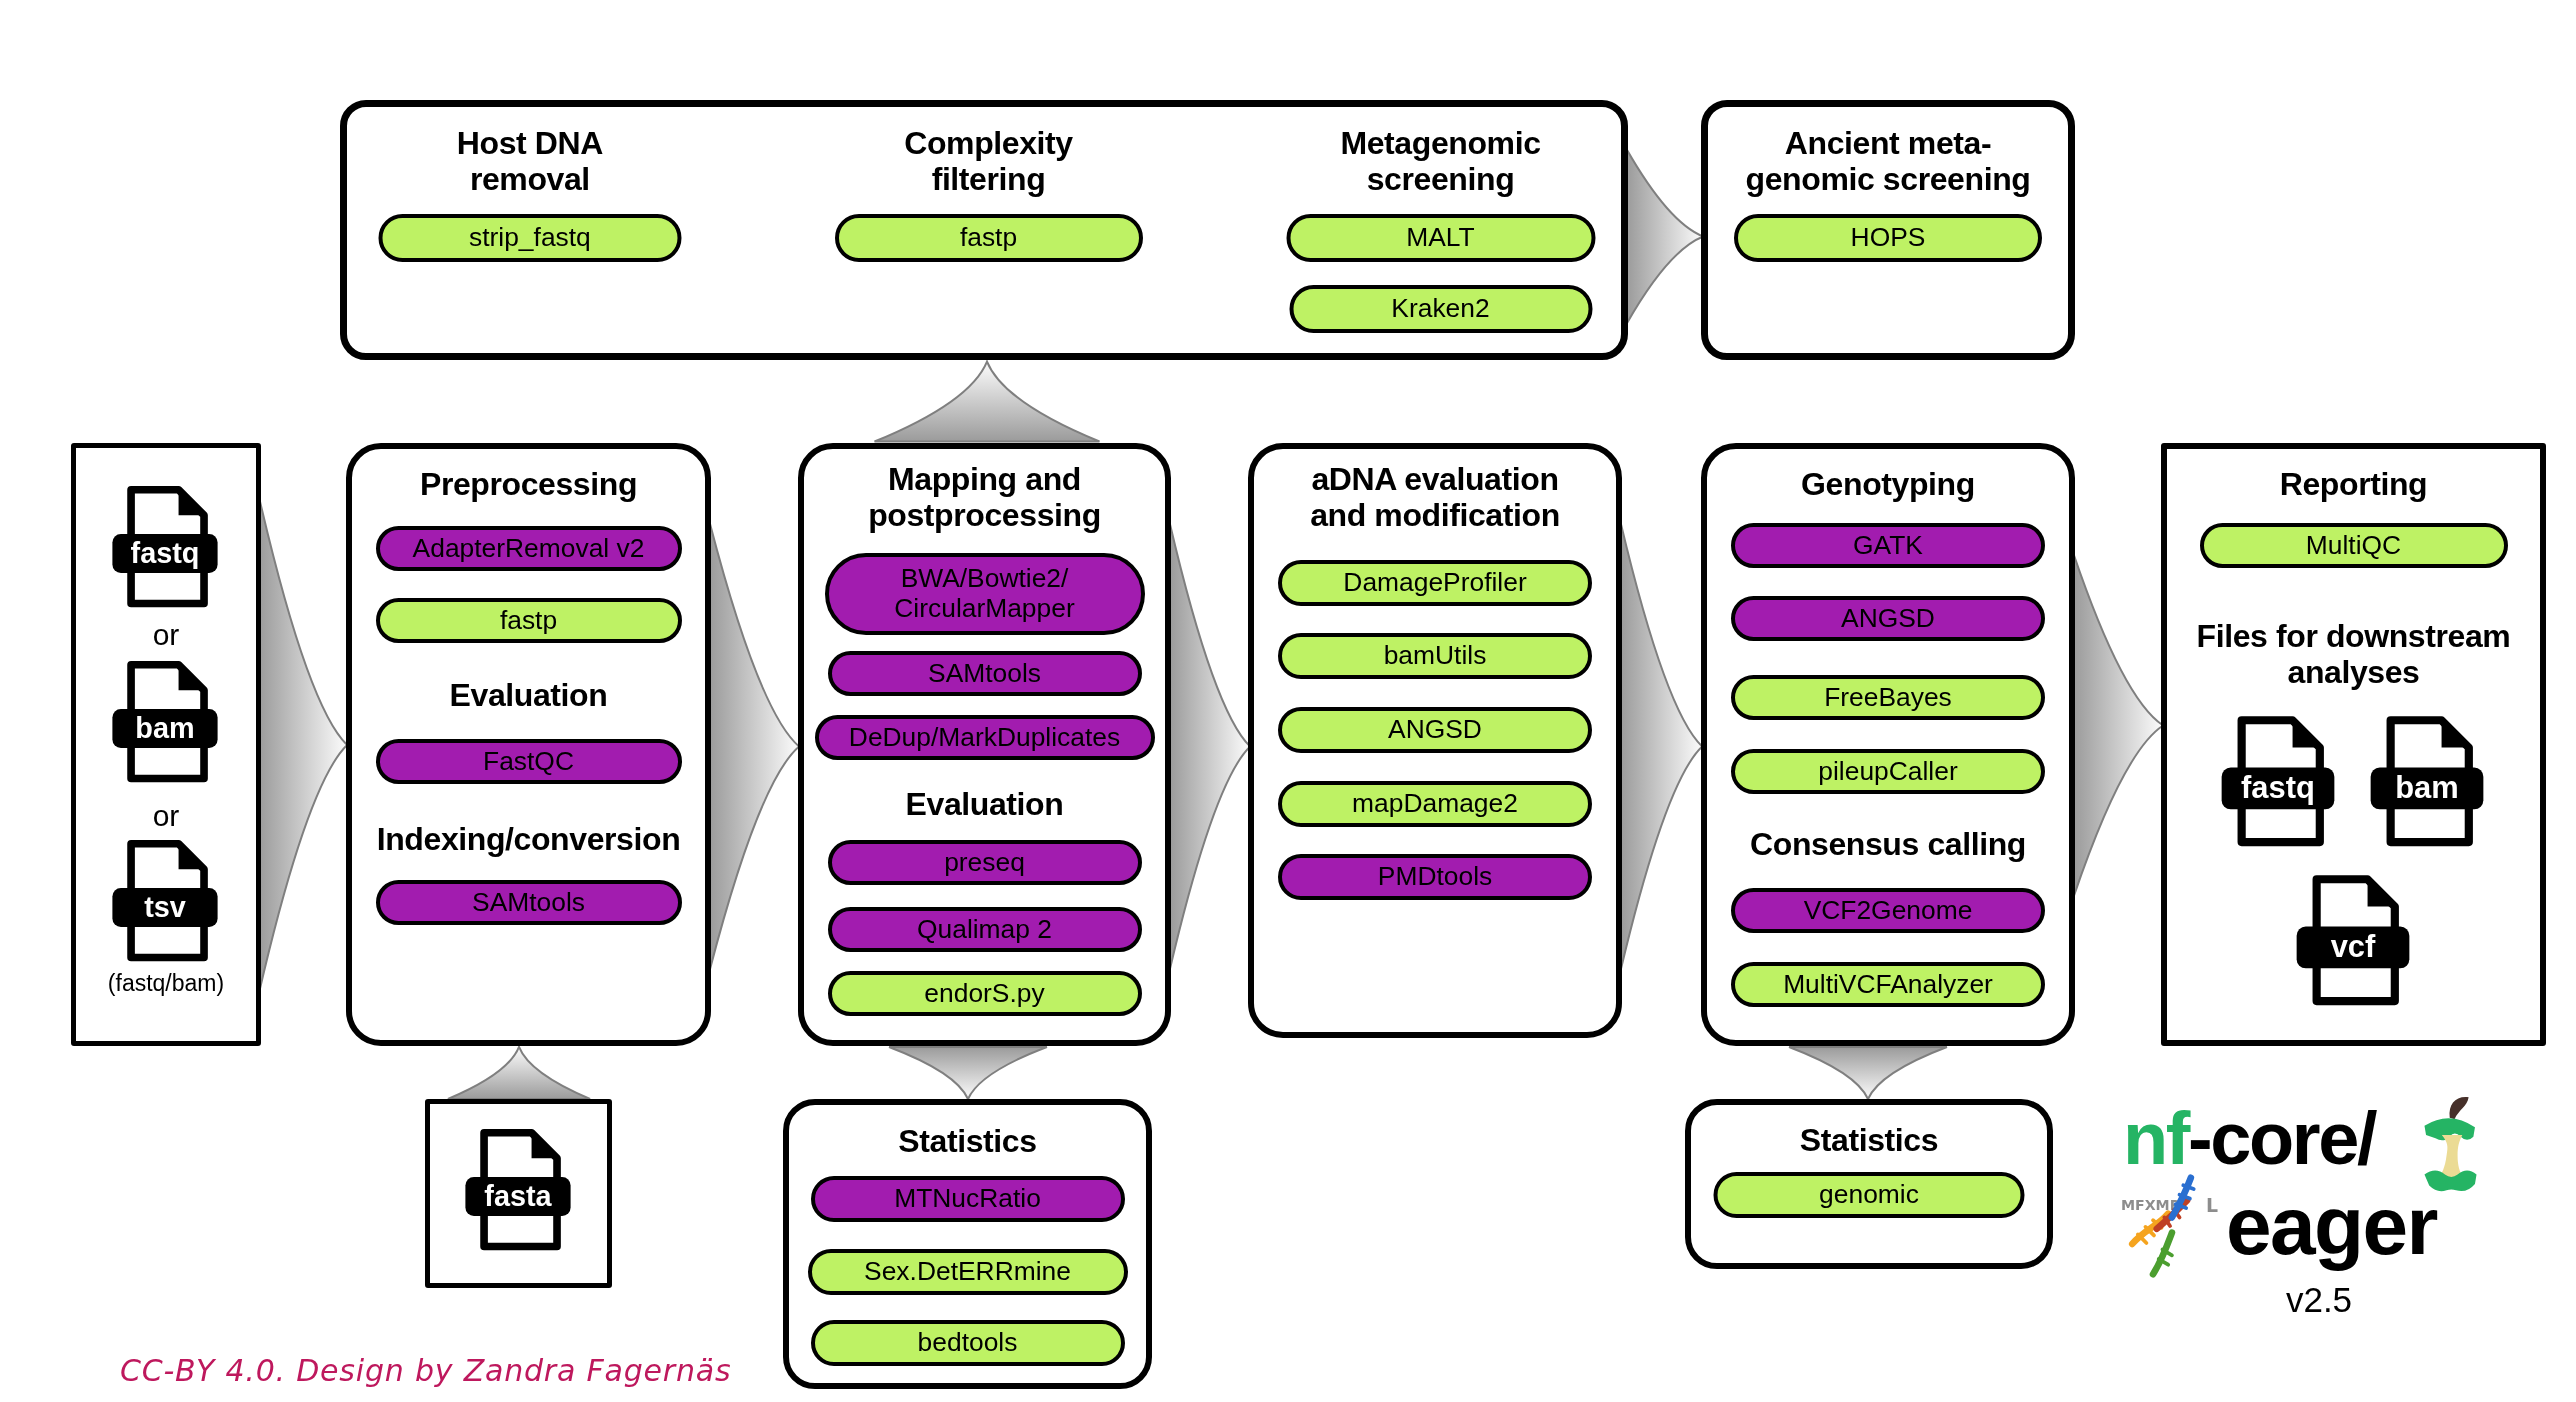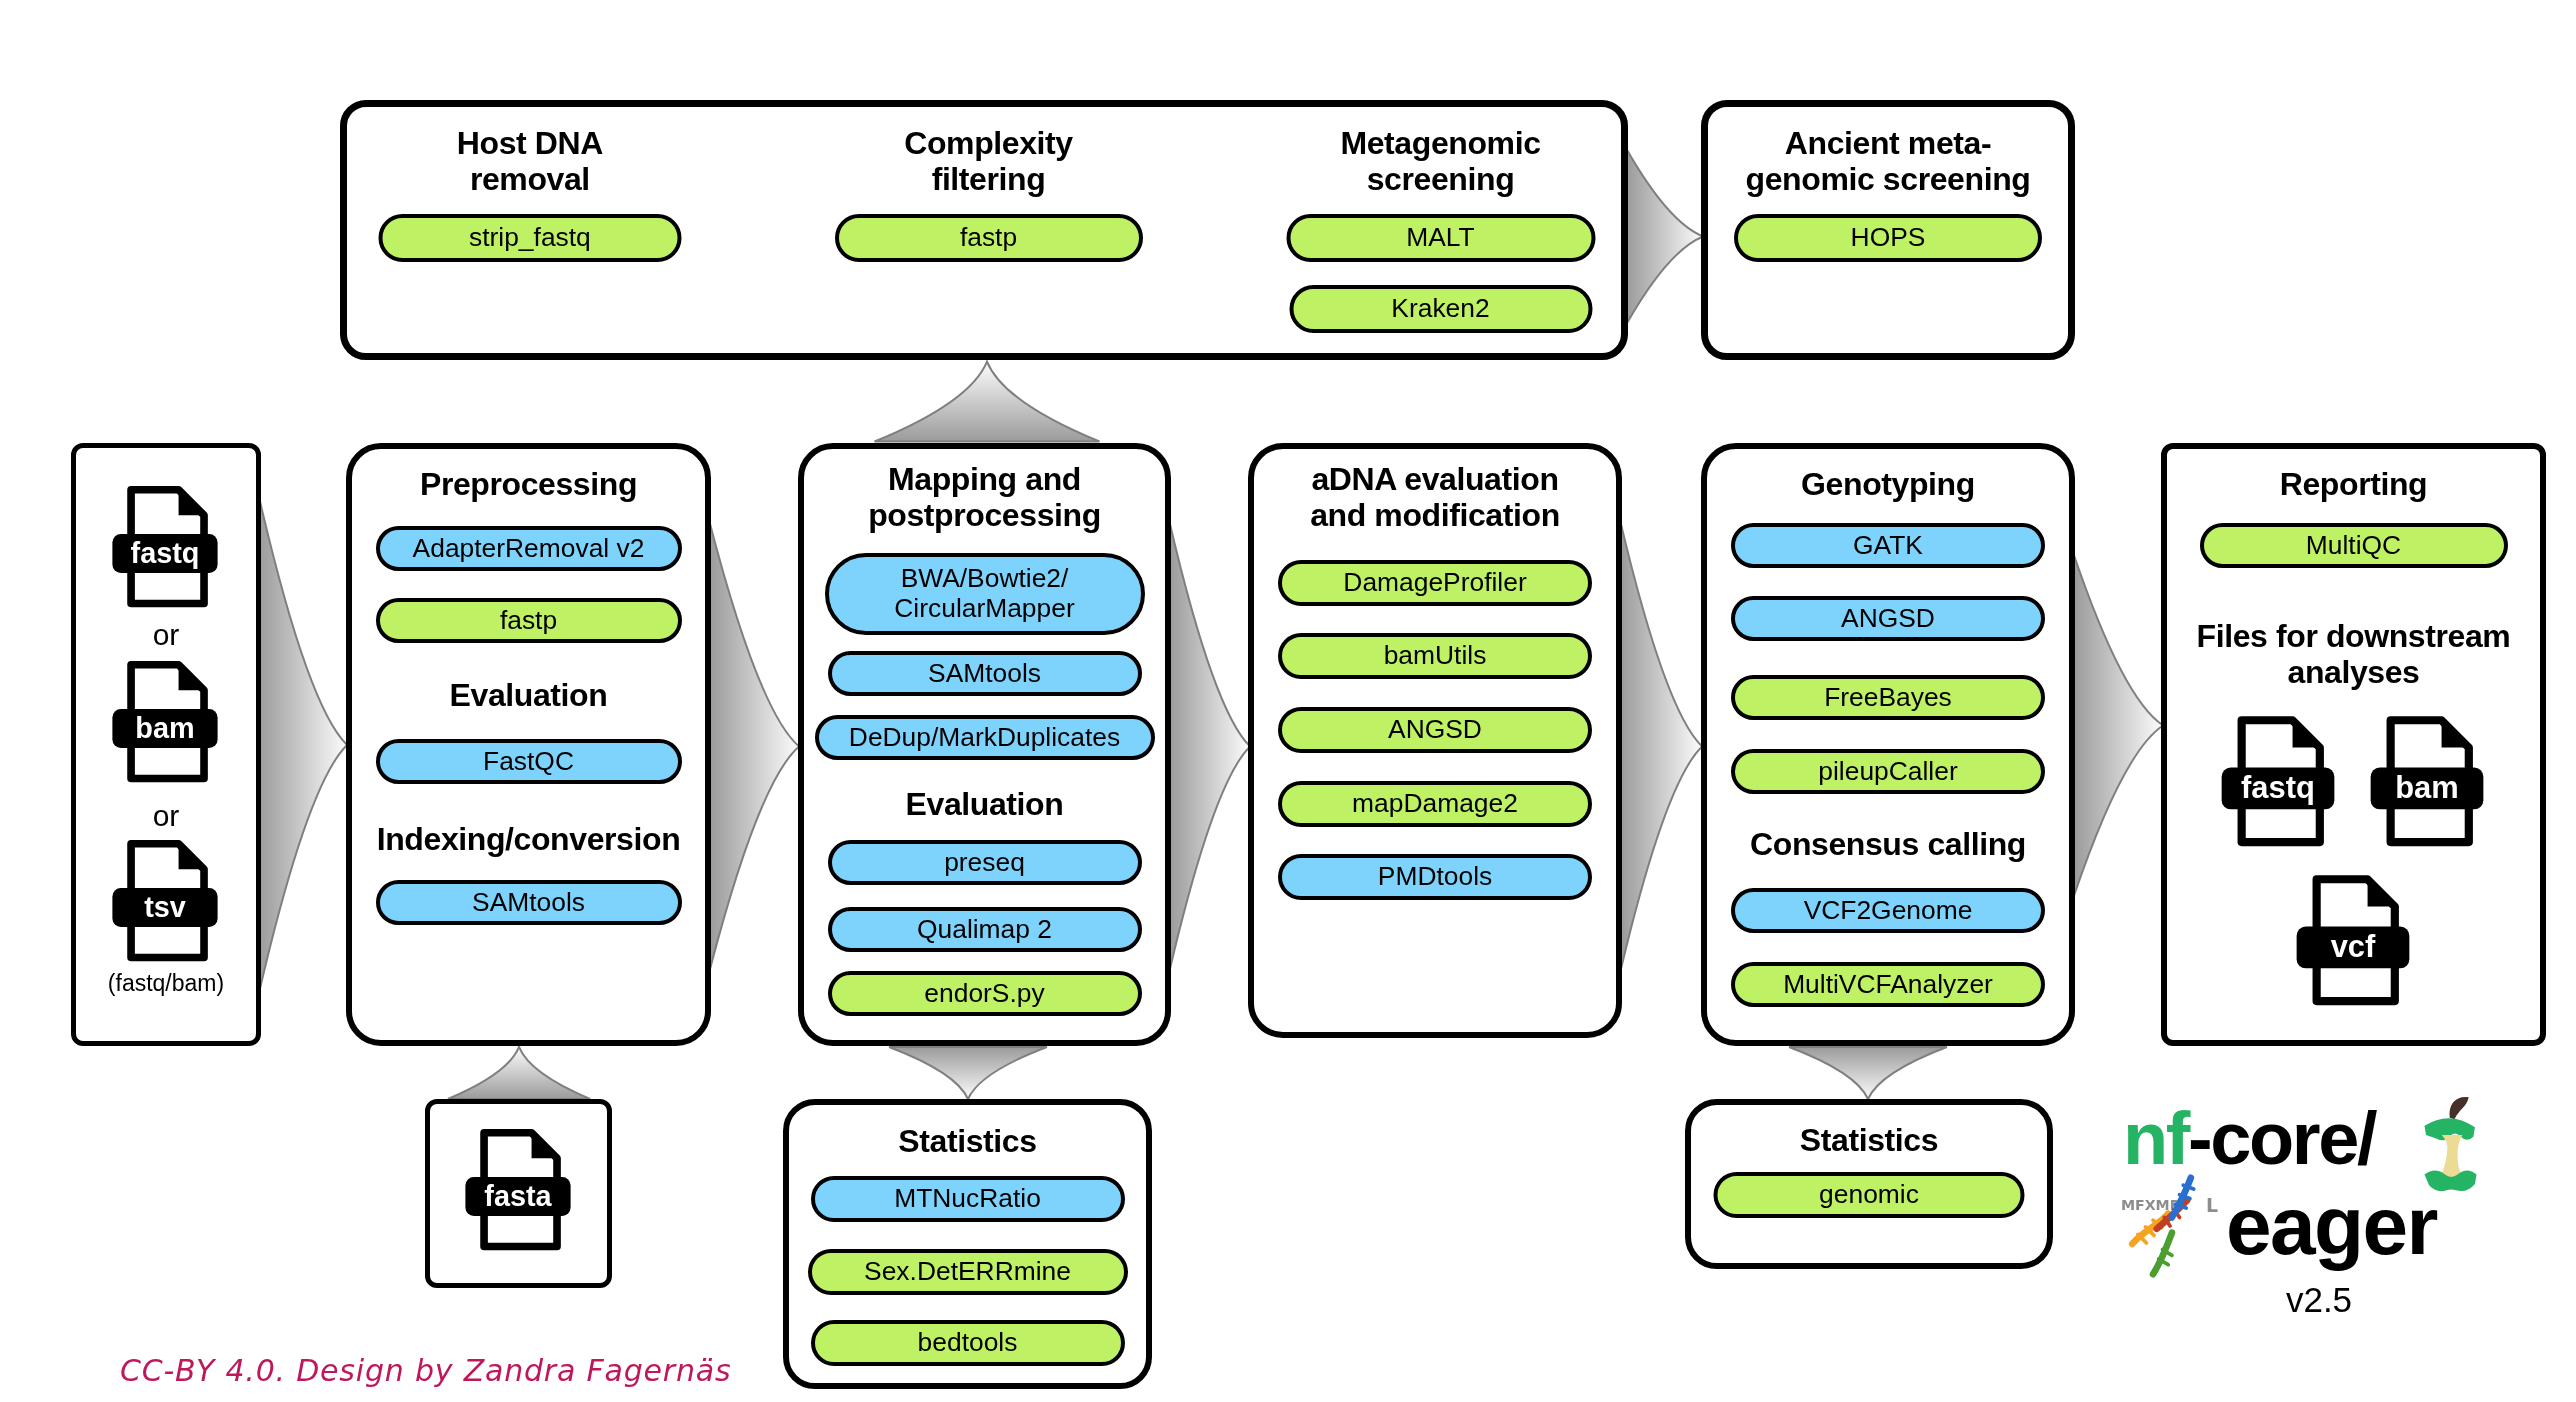--- a/index.html
+++ b/index.html
@@ -1,28 +1,28 @@
 <!DOCTYPE html>
 <html style="font-size:13px"><head>
 <meta charset="utf-8">
 <style>
   html,body{margin:0;padding:0;background:#fff;}
   body{position:relative;width:2576px;height:1403px;overflow:hidden;
        font-family:"Liberation Sans",sans-serif;color:#000;}
   .panel{position:absolute;background:#fff;border:6.4px solid #000;border-radius:35px;box-sizing:border-box;z-index:2;}
   .panel.thick{border-width:7.2px;border-radius:26px;}
-  .panel.square{border-radius:12px;border-width:5.6px;}
+  .panel.square{border-radius:3px;border-width:5.6px;}
   .box-title{position:absolute;left:0;width:100%;text-align:center;font-weight:bold;
              font-size:32px;line-height:1.12;white-space:pre-line;letter-spacing:-0.4px;}
   .pill{position:absolute;left:50%;transform:translateX(-50%);
         display:flex;align-items:center;justify-content:center;
         border:4px solid #000;border-radius:800px;font-size:26.4px;line-height:1.12;
         text-align:center;white-space:pre-line;box-sizing:border-box;}
   .pill[data-variant="green"]{background:#bef264;}
-  .pill[data-variant="white"]{background:#7dd3fc;}
+  .pill[data-variant="white"]{background:#a21caf;}
   .section{position:absolute;}
   .or-label{position:absolute;left:0;width:100%;text-align:center;font-size:30px;}
   .note-label{position:absolute;left:0;width:100%;text-align:center;font-size:23px;}
   .arrow{position:absolute;z-index:1;}
   .ficon{position:absolute;}
   .fi-page{fill:#fff;stroke:#000;stroke-width:9;stroke-linejoin:round;}
   .fi-fold{fill:#000;}
   .fi-band{fill:#000;}
   .fi-label{fill:#fff;font-weight:bold;font-size:34px;text-anchor:middle;
             font-family:"Liberation Sans",sans-serif;}

